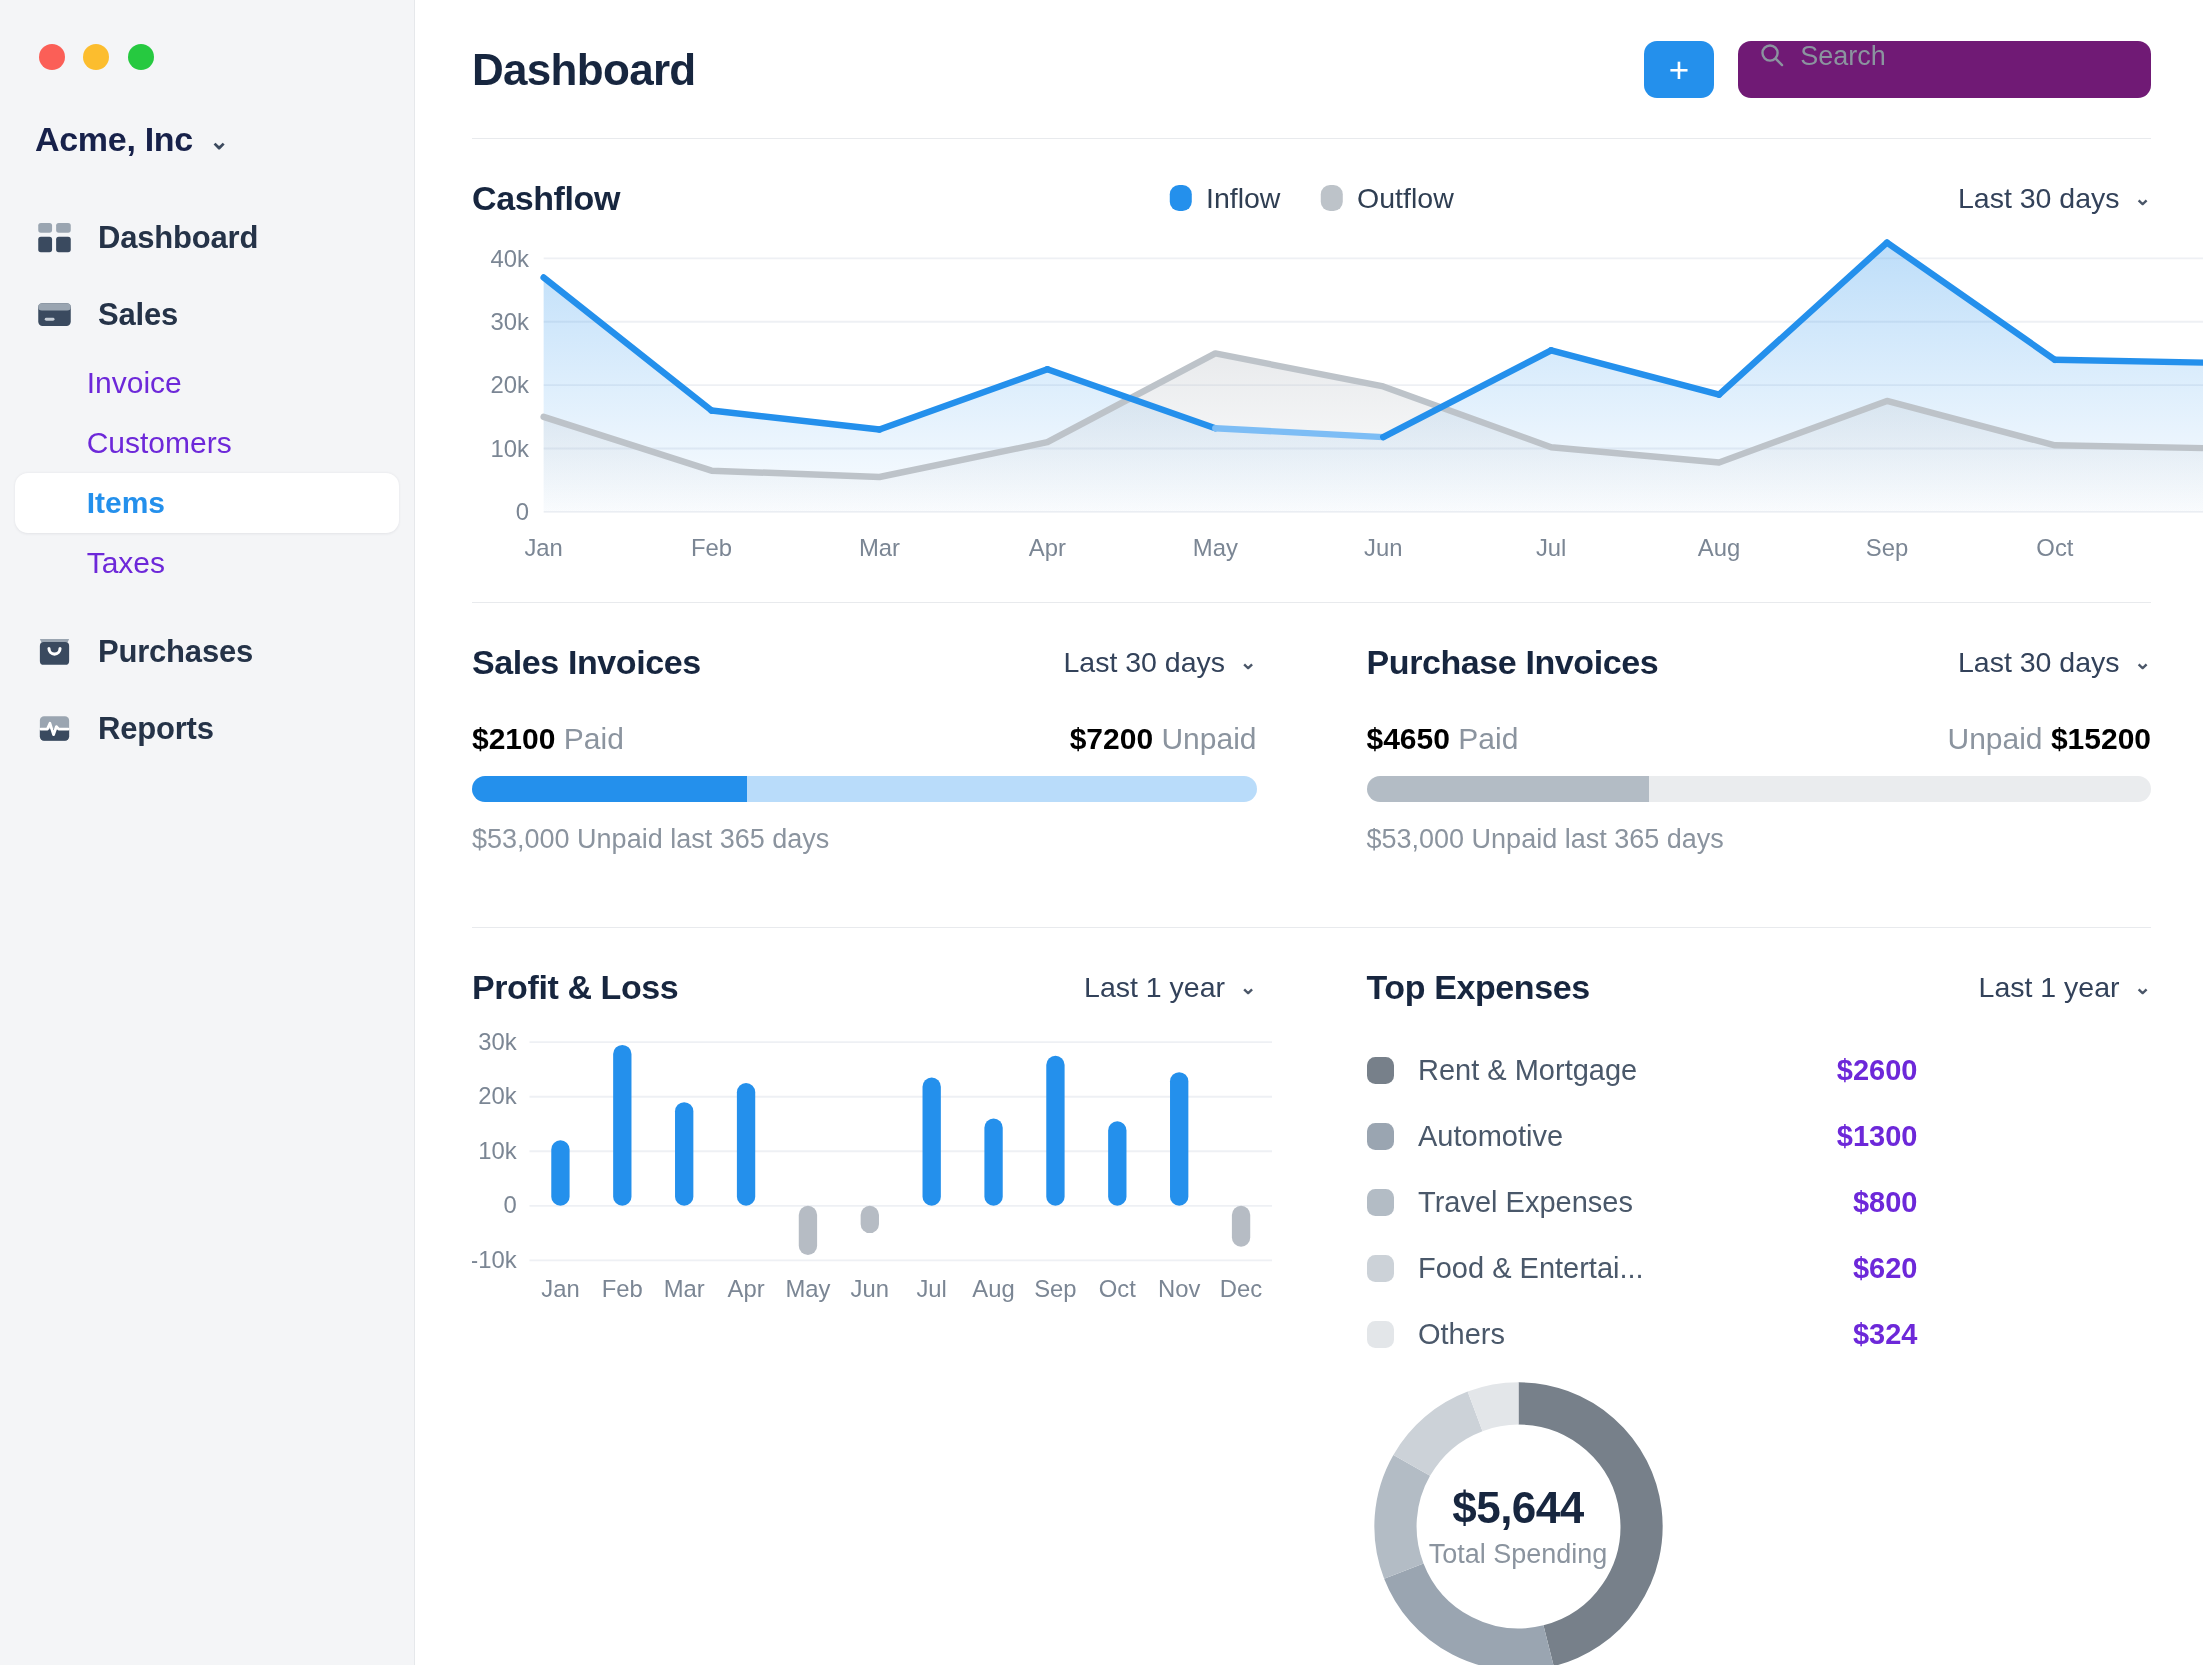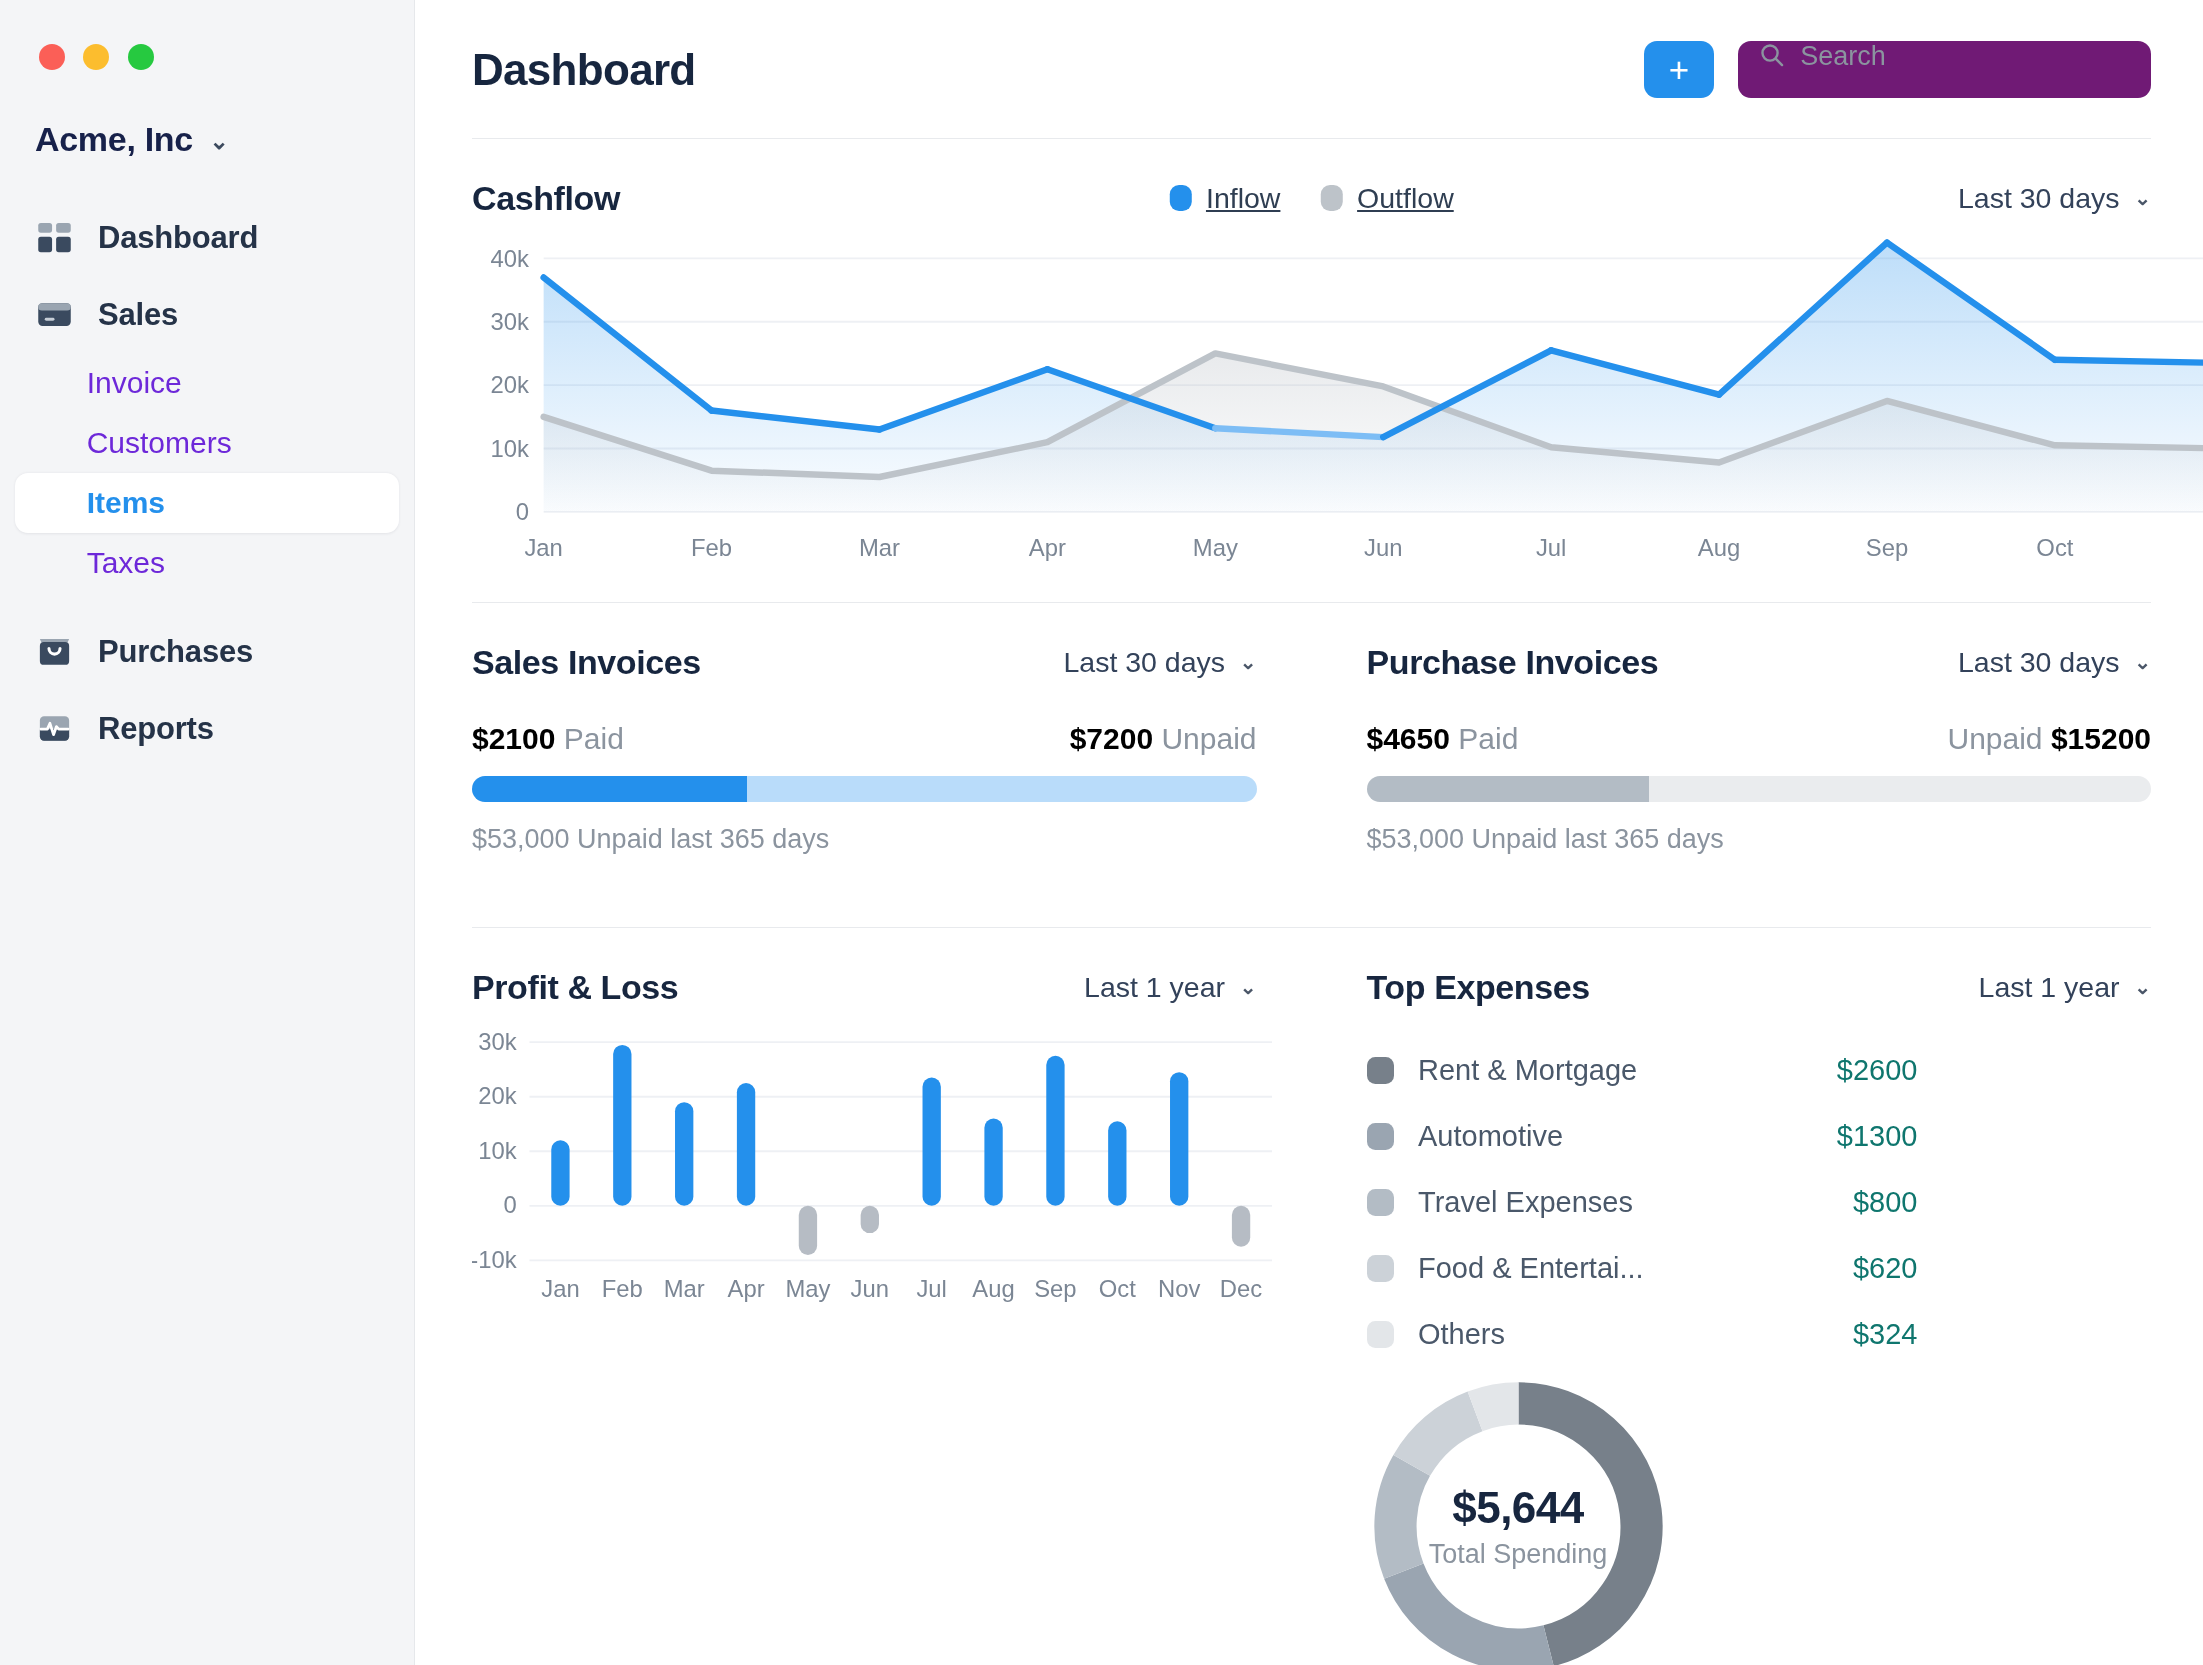--- a/index.html
+++ b/index.html
@@ -76,21 +76,21 @@
   .divider { height: 0.9px; background: #e8eaed; margin: 26px 53px 0 57px; }
 
   
   .section { padding: 0 53px 0 57px; }
   .sec-head {
     display: flex; align-items: center; justify-content: space-between;
     margin-top: 40px; position: relative;
   }
   .sec-title { font-size: 34px; font-weight: bold; color: #17263f; letter-spacing: -0.4px; }
   .legend { display: flex; gap: 40px; align-items: center; position: absolute; left: 50%; transform: translateX(-50%); }
-  .legend-item { display: flex; align-items: center; gap: 14.7px; font-size: 28.5px; color: #2f3e52; text-decoration: underline; }
+  .legend-item { display: flex; align-items: center; gap: 14.7px; font-size: 28.5px; color: #2f3e52; }
   .swatch { width: 22px; height: 26px; border-radius: 9.2px; }
   .range {
     display: flex; align-items: center; gap: 14.7px;
     font-size: 28.5px; color: #33425a;
   }
   .range .chev { font-size: 20px; color: #4a5668; font-weight: bold; }
 
   
   .cashflow-wrap { margin-top: 20px; height: 331px; position: relative; }
   svg { display: block; }
@@ -120,21 +120,21 @@
   .pl-wrap { margin-top: 26px; height: 275px; }
 
   
   .exp-row { display: flex; align-items: flex-start; margin-top: 31px; flex-direction: column; }
   .exp-list { width: 551px; }
   .exp-item {
     display: flex; align-items: center; height: 66px; font-size: 29px;
   }
   .exp-sw { width: 27.5px; height: 27.5px; border-radius: 8.3px; flex: 0 0 27.5px; margin-right: 24px; }
   .exp-name { color: #4a586a; flex: 1; white-space: nowrap; overflow: hidden; }
-  .exp-val { color: #0f766e; font-weight: normal; text-align: right; }
+  .exp-val { color: #6d28d9; font-weight: bold; text-align: right; }
   .donut-wrap { flex: 1; display: flex; justify-content: center; align-items: flex-start; padding-top: 7.3px; }
   .donut { position: relative; width: 303px; height: 303px; }
   .donut-center {
     position: absolute; inset: 0; display: flex; flex-direction: column;
     align-items: center; justify-content: center;
   }
   .donut-total { font-size: 44px; font-weight: bold; color: #17263f; letter-spacing: -0.5px; }
   .donut-sub { font-size: 27px; color: #8b949f; margin-top: 5.5px; }
 </style>
 </head>

